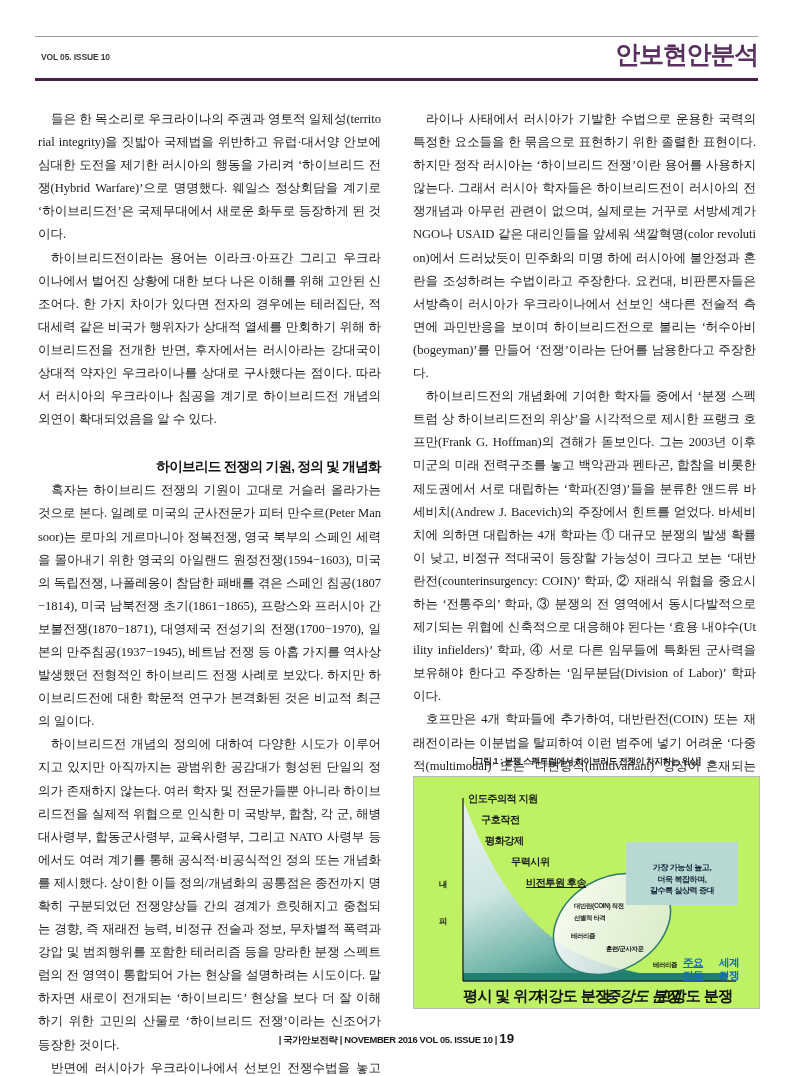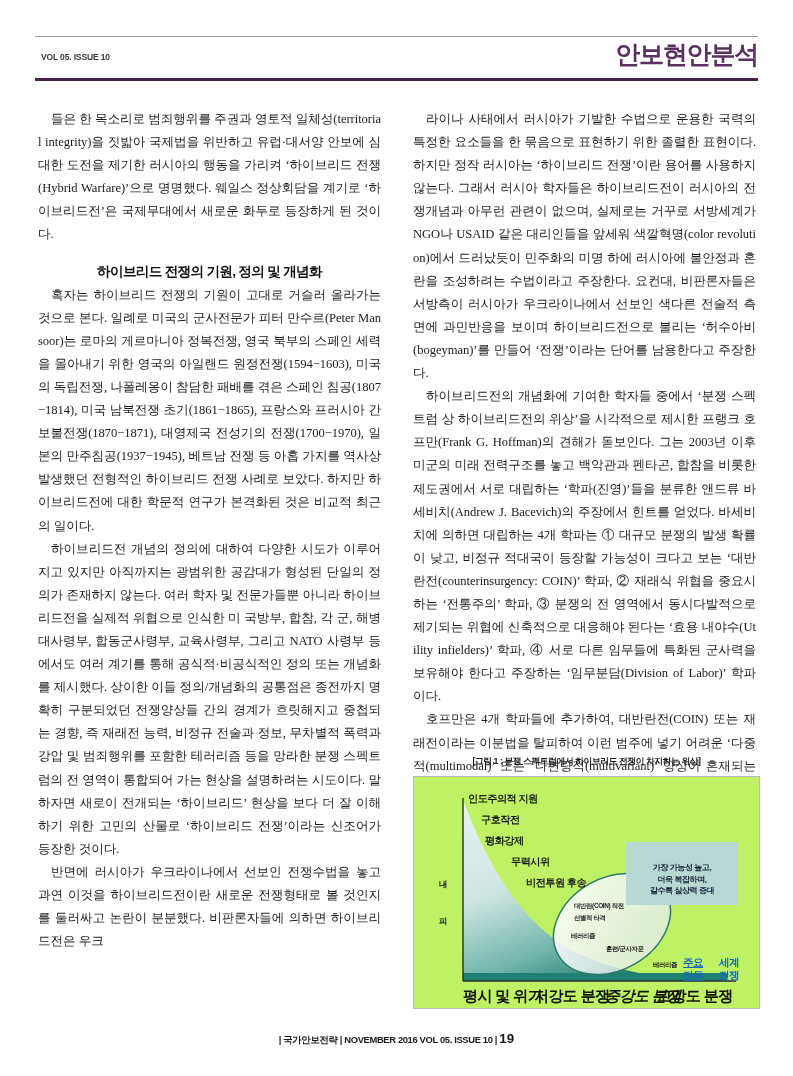--- a/index.html
+++ b/index.html
@@ -80,23 +80,23 @@
     text-indent: 13px;
     margin: 0;
   }
 
   .section-heading {
     font-family: "Liberation Sans", sans-serif;
     font-size: 13.6px;
     font-weight: 700;
     color: #111;
     letter-spacing: -0.7px;
-    margin: 15px 0 2px 0;
+    margin: 26px 0 2px 0;
     text-indent: 0;
-    text-align: center;
+    text-align: right;
     line-height: 20px;
   }
 
   
   .figure {
     position: absolute;
     left: 413px;
     top: 756px;
     width: 347px;
   }
@@ -218,21 +218,22 @@
 <div class="page">
 
   <div class="header">
     <div class="header-rule-top"></div>
     <div class="header-vol">VOL 05. ISSUE 10</div>
     <div class="header-title">안보현안분석</div>
     <div class="header-rule-bottom"></div>
   </div>
 
   <div class="col col-left">
-    <p>들은 한 목소리로 범죄행위를 주권과 영토적 일체성(territorial integrity)을 짓밟아 국제법을 위반하고 유럽·대서양 안보에 심대한 도전을 제기한 러시아의 행동을 가리켜 ‘하이브리드 전쟁(Hybrid Warfare)’으로 명명했다. 웨일스 정상회담을 계기로 ‘하이브리드전’은 국제무대에서 새로운 화두로 등장하게 된 것이다.</p>
+    <p>들은 한 목소리로 우크라이나의 주권과 영토적 일체성(territorial integrity)을 짓밟아 국제법을 위반하고 유럽·대서양 안보에 심대한 도전을 제기한 러시아의 행동을 가리켜 ‘하이브리드 전쟁(Hybrid Warfare)’으로 명명했다. 웨일스 정상회담을 계기로 ‘하이브리드전’은 국제무대에서 새로운 화두로 등장하게 된 것이다.</p>
+    <p>하이브리드전이라는 용어는 이라크·아프간 그리고 우크라이나에서 벌어진 상황에 대한 보다 나은 이해를 위해 고안된 신조어다. 한 가지 차이가 있다면 전자의 경우에는 테러집단, 적대세력 같은 비국가 행위자가 상대적 열세를 만회하기 위해 하이브리드전을 전개한 반면, 후자에서는 러시아라는 강대국이 상대적 약자인 우크라이나를 상대로 구사했다는 점이다. 따라서 러시아의 우크라이나 침공을 계기로 하이브리드전 개념의 외연이 확대되었음을 알 수 있다.</p>
     <h2 class="section-heading">하이브리드 전쟁의 기원, 정의 및 개념화</h2>
     <p>혹자는 하이브리드 전쟁의 기원이 고대로 거슬러 올라가는 것으로 본다. 일례로 미국의 군사전문가 피터 만수르(Peter Mansoor)는 로마의 게르마니아 정복전쟁, 영국 북부의 스페인 세력을 몰아내기 위한 영국의 아일랜드 원정전쟁(1594−1603), 미국의 독립전쟁, 나폴레옹이 참담한 패배를 겪은 스페인 침공(1807−1814), 미국 남북전쟁 초기(1861−1865), 프랑스와 프러시아 간 보불전쟁(1870−1871), 대영제국 전성기의 전쟁(1700−1970), 일본의 만주침공(1937−1945), 베트남 전쟁 등 아홉 가지를 역사상 발생했던 전형적인 하이브리드 전쟁 사례로 보았다. 하지만 하이브리드전에 대한 학문적 연구가 본격화된 것은 비교적 최근의 일이다.</p>
     <p>하이브리드전 개념의 정의에 대하여 다양한 시도가 이루어지고 있지만 아직까지는 광범위한 공감대가 형성된 단일의 정의가 존재하지 않는다. 여러 학자 및 전문가들뿐 아니라 하이브리드전을 실제적 위협으로 인식한 미 국방부, 합참, 각 군, 해병대사령부, 합동군사령부, 교육사령부, 그리고 NATO 사령부 등에서도 여러 계기를 통해 공식적·비공식적인 정의 또는 개념화를 제시했다. 상이한 이들 정의/개념화의 공통점은 종전까지 명확히 구분되었던 전쟁양상들 간의 경계가 흐릿해지고 중첩되는 경향, 즉 재래전 능력, 비정규 전술과 정보, 무차별적 폭력과 강압 및 범죄행위를 포함한 테러리즘 등을 망라한 분쟁 스펙트럼의 전 영역이 통합되어 가는 현상을 설명하려는 시도이다. 말하자면 새로이 전개되는 ‘하이브리드’ 현상을 보다 더 잘 이해하기 위한 고민의 산물로 ‘하이브리드 전쟁’이라는 신조어가 등장한 것이다.</p>
     <p>반면에 러시아가 우크라이나에서 선보인 전쟁수법을 놓고 과연 이것을 하이브리드전이란 새로운 전쟁형태로 볼 것인지를 둘러싸고 논란이 분분했다. 비판론자들에 의하면 하이브리드전은 우크</p>
   </div>
 
   <div class="col col-right">
     <p>라이나 사태에서 러시아가 기발한 수법으로 운용한 국력의 특정한 요소들을 한 묶음으로 표현하기 위한 졸렬한 표현이다. 하지만 정작 러시아는 ‘하이브리드 전쟁’이란 용어를 사용하지 않는다. 그래서 러시아 학자들은 하이브리드전이 러시아의 전쟁개념과 아무런 관련이 없으며, 실제로는 거꾸로 서방세계가 NGO나 USAID 같은 대리인들을 앞세워 색깔혁명(color revolution)에서 드러났듯이 민주화의 미명 하에 러시아에 불안정과 혼란을 조성하려는 수법이라고 주장한다. 요컨대, 비판론자들은 서방측이 러시아가 우크라이나에서 선보인 색다른 전술적 측면에 과민반응을 보이며 하이브리드전으로 불리는 ‘허수아비(bogeyman)’를 만들어 ‘전쟁’이라는 단어를 남용한다고 주장한다.</p>
     <p>하이브리드전의 개념화에 기여한 학자들 중에서 ‘분쟁 스펙트럼 상 하이브리드전의 위상’을 시각적으로 제시한 프랭크 호프만(Frank G. Hoffman)의 견해가 돋보인다. 그는 2003년 이후 미군의 미래 전력구조를 놓고 백악관과 펜타곤, 합참을 비롯한 제도권에서 서로 대립하는 ‘학파(진영)’들을 분류한 앤드류 바세비치(Andrew J. Bacevich)의 주장에서 힌트를 얻었다. 바세비치에 의하면 대립하는 4개 학파는 ① 대규모 분쟁의 발생 확률이 낮고, 비정규 적대국이 등장할 가능성이 크다고 보는 ‘대반란전(counterinsurgency: COIN)’ 학파, ② 재래식 위협을 중요시하는 ‘전통주의’ 학파, ③ 분쟁의 전 영역에서 동시다발적으로 제기되는 위협에 신축적으로 대응해야 된다는 ‘효용 내야수(Utility infielders)’ 학파, ④ 서로 다른 임무들에 특화된 군사력을 보유해야 한다고 주장하는 ‘임무분담(Division of Labor)’ 학파이다.</p>
     <p>호프만은 4개 학파들에 추가하여, 대반란전(COIN) 또는 재래전이라는 이분법을 탈피하여 이런 범주에 넣기 어려운 ‘다중적(multimodal)’ 또는 ‘다변량적(multivariant)’ 양상이 혼재되는 시나리오를 포함시켜야 한다고 주장했다. 이것이 호프만式 ‘하이브리드전’의 기본 개념이다. 〈그림 1〉에서 하이브리드 위협은 타원형</p>
@@ -266,21 +267,21 @@
 
           <line x1="42" y1="197" x2="315" y2="197" stroke="#2a2a2a" stroke-width="1.4"></line>
 
           <ellipse cx="191" cy="140" rx="62" ry="46" transform="rotate(-30 191 140)" fill="url(#ellGrad)" stroke="#2c7a6d" stroke-width="1.5"></ellipse>
         </svg>
 
         <div class="fig-label lab-step" style="left:47px;  top:8px;">인도주의적 지원</div>
         <div class="fig-label lab-step" style="left:60px;  top:29px;">구호작전</div>
         <div class="fig-label lab-step" style="left:64px;  top:50px;">평화강제</div>
         <div class="fig-label lab-step" style="left:90px;  top:71px;">무력시위</div>
-        <div class="fig-label lab-step" style="left:105px; top:92px;">비전투원 후송</div>
+        <div class="fig-label lab-step" style="left:105px; top:92px;text-decoration:underline;">비전투원 후송</div>
 
         <div class="callout">
           <div>가장 가능성 높고,</div>
           <div>더욱 복잡하며,</div>
           <div>갈수록 살상력 증대</div>
         </div>
 
         <div class="ell-label" style="left:153px; top:118px;">대반란(COIN) 작전</div>
         <div class="ell-label" style="left:153px; top:130px;">선별적 타격</div>
         <div class="ell-label" style="left:150px; top:148px;">테러리즘</div>

